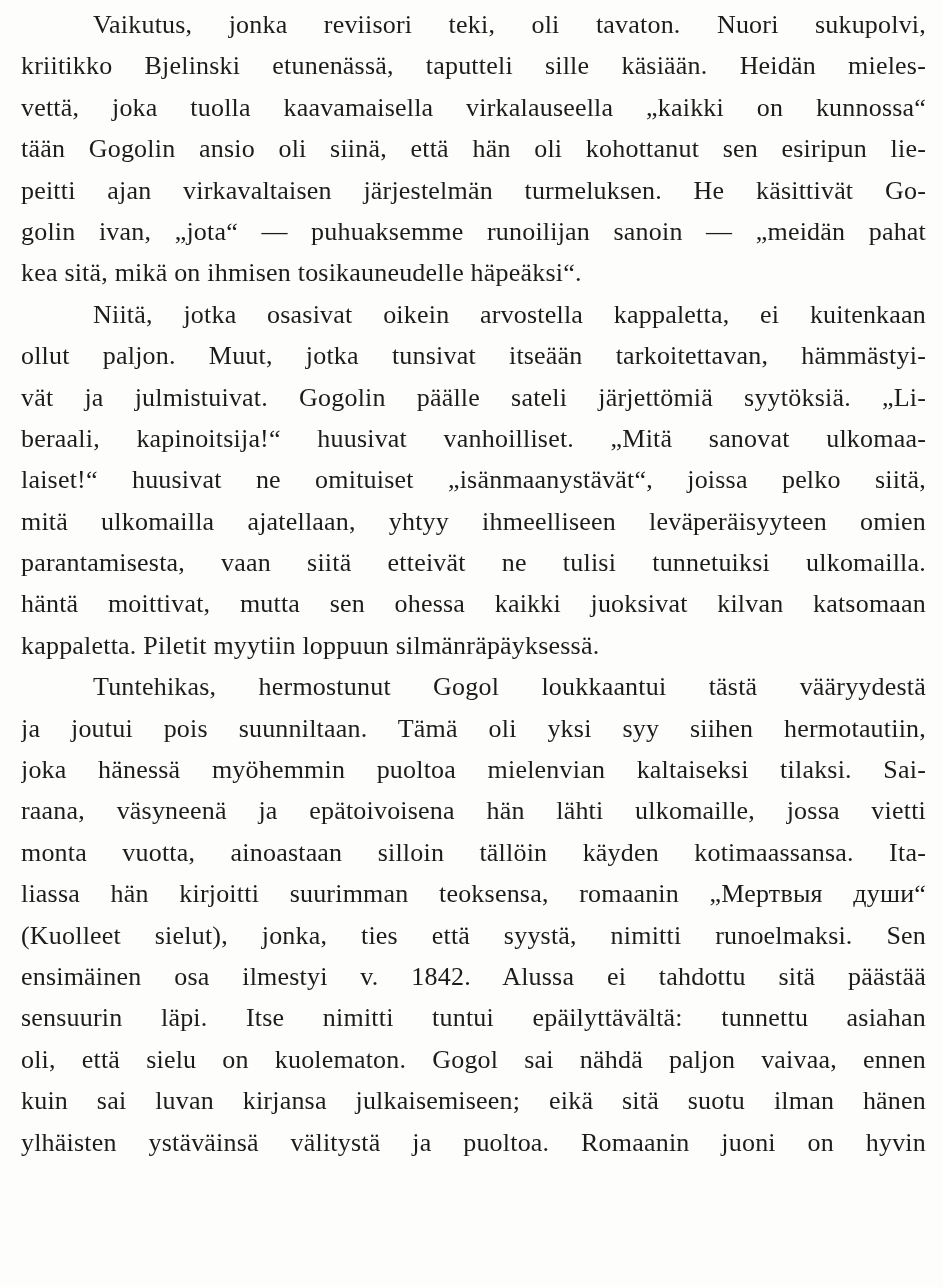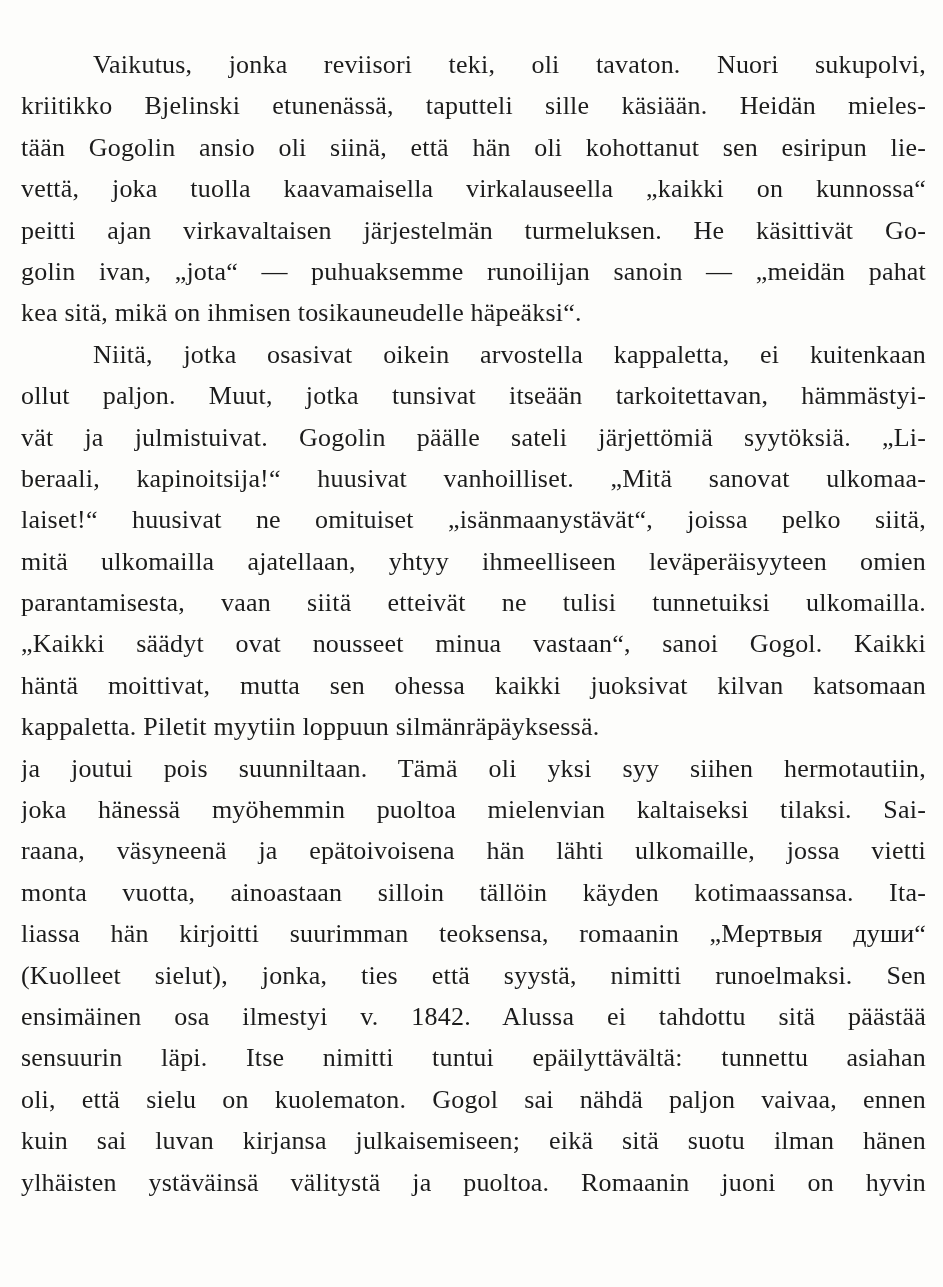--- a/index.html
+++ b/index.html
@@ -16,21 +16,20 @@
     font-family: "Liberation Serif", "DejaVu Serif", serif;
     color: #1c1c1c;
   }
   .text-block {
     position: absolute;
     top: 4px;
     left: 21px;
     right: 17px;
     font-size: 26px;
     letter-spacing: 0.2px;
-    margin-top: 40px;
   }
   .paragraph {
     margin: 0;
     padding: 0;
   }
   .line {
     line-height: 41.4px;
     height: 41.4px;
     overflow: hidden;
     text-align: justify;
@@ -46,39 +45,39 @@
   }
 </style>
 </head>
 <body>
 
 <div class="page">
   <div class="text-block">
       <div class="paragraph">
         <div class="line first">Vaikutus, jonka reviisori teki, oli tavaton. Nuori sukupolvi,</div>
         <div class="line">kriitikko Bjelinski etunenässä, taputteli sille käsiään. Heidän mieles-</div>
+        <div class="line">vettä, joka tuolla kaavamaisella virkalauseella „kaikki on kunnossa“</div>
         <div class="line">tään Gogolin ansio oli siinä, että hän oli kohottanut sen esiripun lie-</div>
-        <div class="line">vettä, joka tuolla kaavamaisella virkalauseella „kaikki on kunnossa“</div>
         <div class="line">peitti ajan virkavaltaisen järjestelmän turmeluksen. He käsittivät Go-</div>
         <div class="line">golin ivan, „jota“ — puhuaksemme runoilijan sanoin — „meidän pahat</div>
         <div class="line plain">kea sitä, mikä on ihmisen tosikauneudelle häpeäksi“.</div>
       </div>
       <div class="paragraph">
         <div class="line first">Niitä, jotka osasivat oikein arvostella kappaletta, ei kuitenkaan</div>
         <div class="line">ollut paljon. Muut, jotka tunsivat itseään tarkoitettavan, hämmästyi-</div>
         <div class="line">vät ja julmistuivat. Gogolin päälle sateli järjettömiä syytöksiä. „Li-</div>
         <div class="line">beraali, kapinoitsija!“ huusivat vanhoilliset. „Mitä sanovat ulkomaa-</div>
         <div class="line">laiset!“ huusivat ne omituiset „isänmaanystävät“, joissa pelko siitä,</div>
         <div class="line">mitä ulkomailla ajatellaan, yhtyy ihmeelliseen leväperäisyyteen omien</div>
         <div class="line">parantamisesta, vaan siitä etteivät ne tulisi tunnetuiksi ulkomailla.</div>
-        <div class="line">„Kaikki säädyt ovat nousseet minua vastaan“, sanoi Gogol. Kaikki</div>
         <div class="line">häntä moittivat, mutta sen ohessa kaikki juoksivat kilvan katsomaan</div>
         <div class="line plain">kappaletta. Piletit myytiin loppuun silmänräpäyksessä.</div>
       </div>
       <div class="paragraph">
+        <div class="line first">Tuntehikas, hermostunut Gogol loukkaantui tästä vääryydestä</div>
         <div class="line">ja joutui pois suunniltaan. Tämä oli yksi syy siihen hermotautiin,</div>
         <div class="line">joka hänessä myöhemmin puoltoa mielenvian kaltaiseksi tilaksi. Sai-</div>
         <div class="line">raana, väsyneenä ja epätoivoisena hän lähti ulkomaille, jossa vietti</div>
         <div class="line">monta vuotta, ainoastaan silloin tällöin käyden kotimaassansa. Ita-</div>
         <div class="line">liassa hän kirjoitti suurimman teoksensa, romaanin „Мертвыя души“</div>
         <div class="line">(Kuolleet sielut), jonka, ties että syystä, nimitti runoelmaksi. Sen</div>
         <div class="line">ensimäinen osa ilmestyi v. 1842. Alussa ei tahdottu sitä päästää</div>
         <div class="line">sensuurin läpi. Itse nimitti tuntui epäilyttävältä: tunnettu asiahan</div>
         <div class="line">oli, että sielu on kuolematon. Gogol sai nähdä paljon vaivaa, ennen</div>
         <div class="line">kuin sai luvan kirjansa julkaisemiseen; eikä sitä suotu ilman hänen</div>

